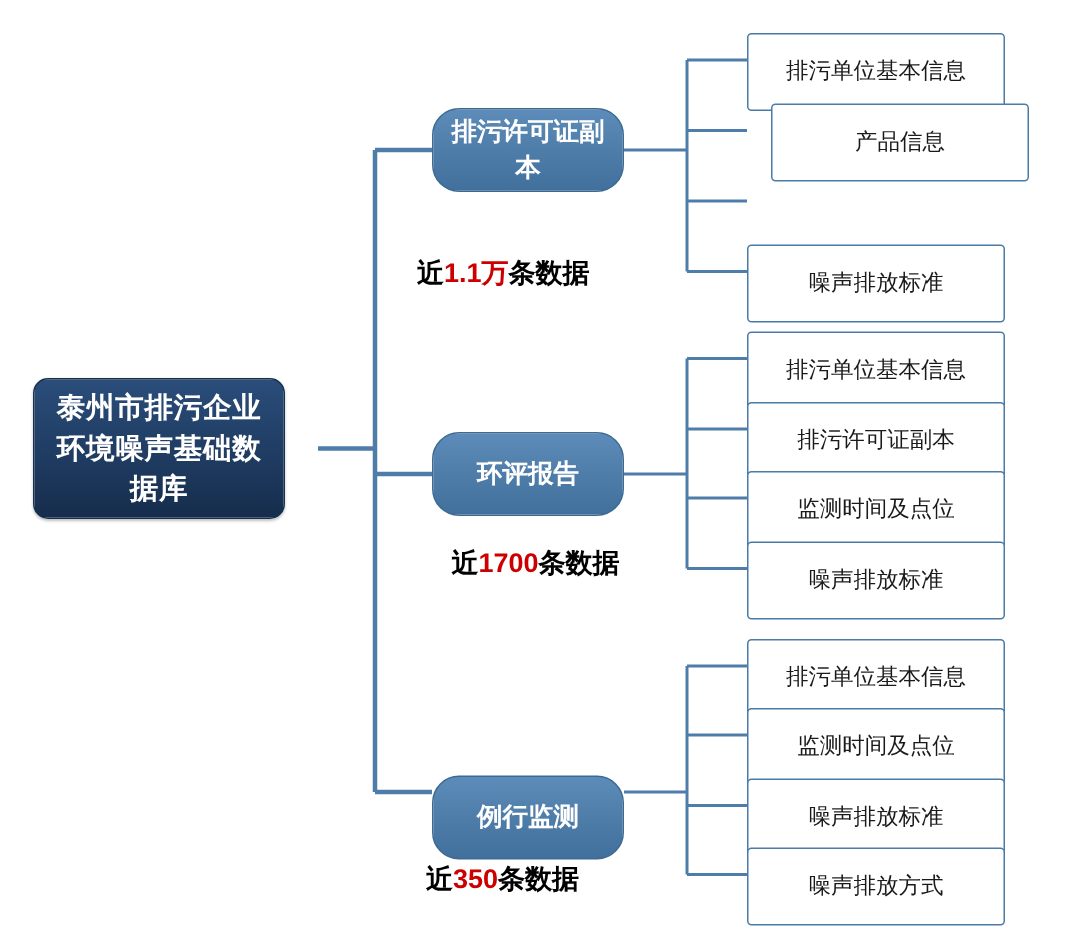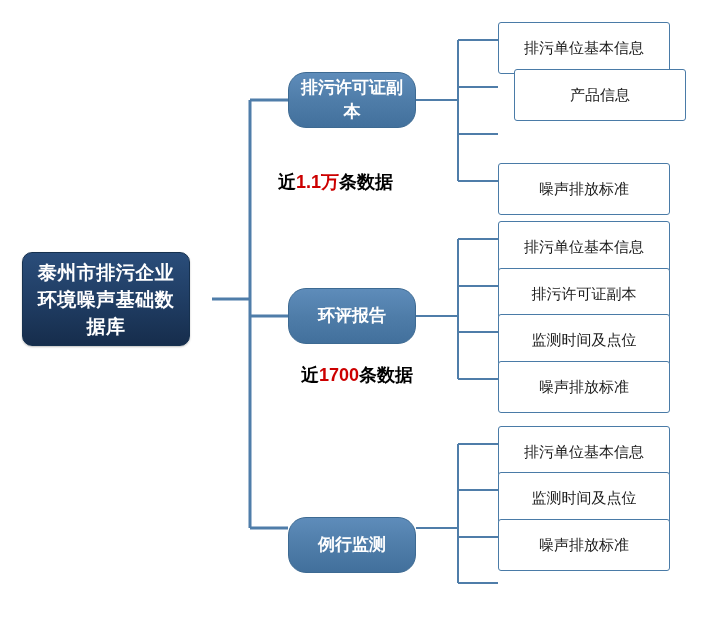--- a/index.html
+++ b/index.html
@@ -164,23 +164,29 @@
   <div class="node leaf-node" style="left:498px; top:314px;">
     <span>监测时间及点位</span>
   </div>
   <div class="node leaf-node" style="left:498px; top:361px;">
     <span>噪声排放标准</span>
   </div>
 
   <div class="node mid-node mid-3">
     <span>例行监测</span>
   </div>
+  <div class="caption cap-3">
+    <span>近</span><span class="num">350</span><span>条数据</span>
+  </div>
   <div class="node leaf-node" style="left:498px; top:426px;">
     <span>排污单位基本信息</span>
   </div>
   <div class="node leaf-node" style="left:498px; top:472px;text-align:right;">
     <span>监测时间及点位</span>
   </div>
   <div class="node leaf-node" style="left:498px; top:519px;">
     <span>噪声排放标准</span>
   </div>
+  <div class="node leaf-node" style="left:498px; top:565px;">
+    <span>噪声排放方式</span>
+  </div>
 
 </div>
 
 </body></html>

